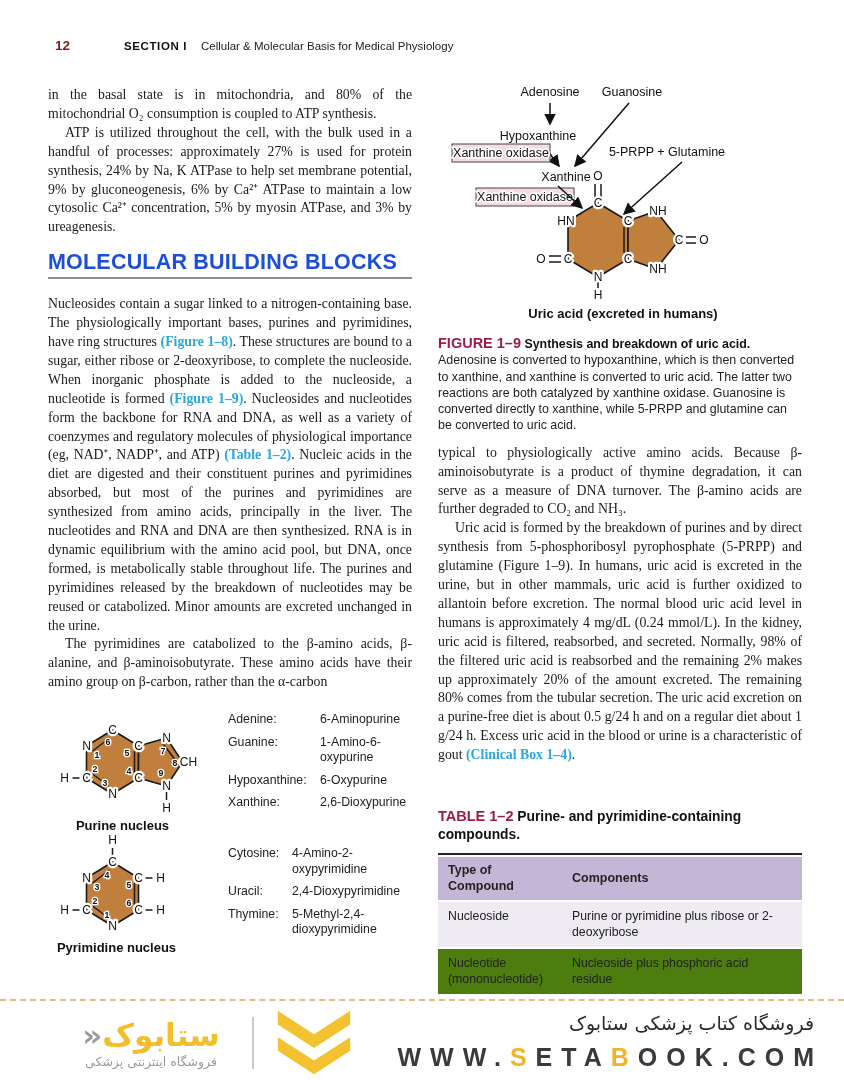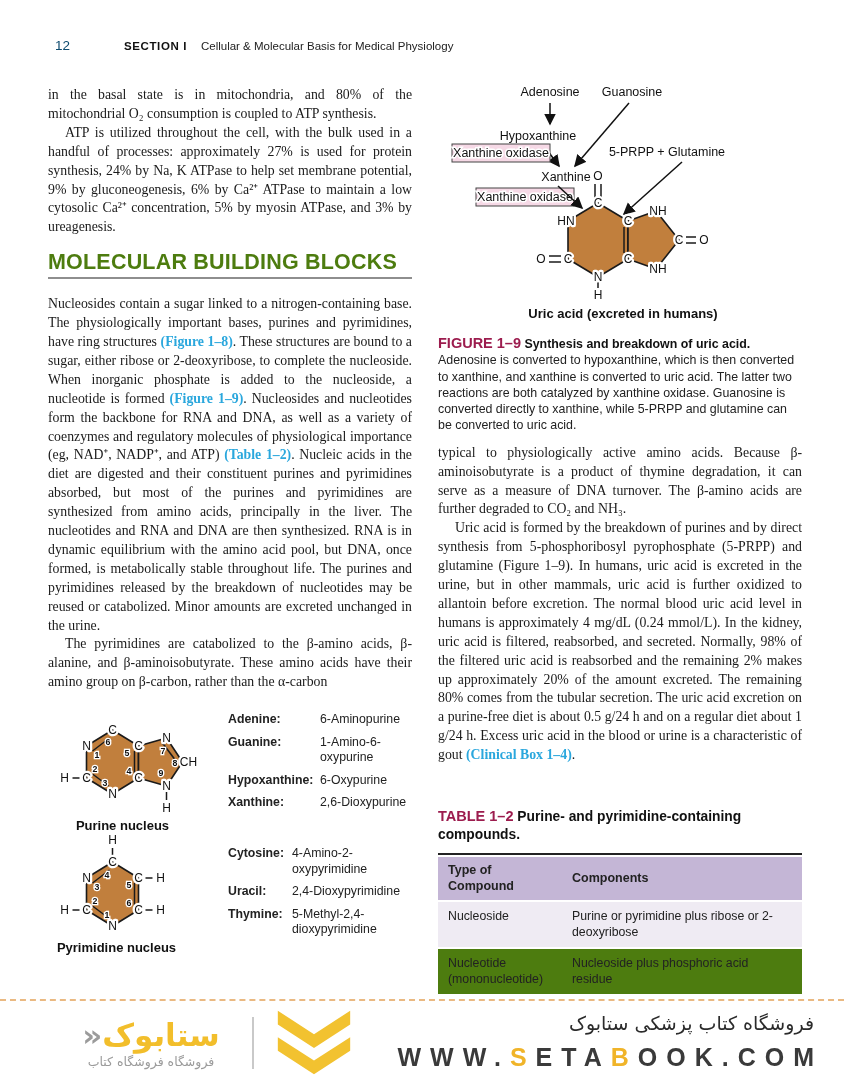--- a/index.html
+++ b/index.html
@@ -3,47 +3,47 @@
 <meta charset="utf-8">
 <style>
   * { margin:0; padding:0; box-sizing:border-box; }
   html,body { background:#ffffff; }
   .page { position:relative; width:844px; height:1080px; background:#fff; overflow:hidden;
           font-family:"Liberation Serif", serif; color:#1a1a1a; }
 
   
   .pghead { position:absolute; top:38px; left:55px; right:40px; display:flex; align-items:baseline;
             font-family:"Liberation Sans", sans-serif; }
-  .pgnum { font-size:13.5px; color:#0c4a6e; }
+  .pgnum { font-size:13.5px; color:#7f1d1d;font-weight:bold; }
   .sec-label { font-weight:bold; font-size:11.5px; letter-spacing:.6px; margin-left:54px; color:#111; }
   .sec-title { font-size:11.5px; margin-left:14px; color:#222; }
 
   
   .col { position:absolute; width:364px; text-align:justify; font-size:13.8px; line-height:18.9px; }
   .col-left  { left:48px;  top:86px; height:909px; overflow:hidden; }
   .col-right { left:438px; top:80px; height:915px; overflow:hidden; }
   p.body { margin:0; }
   p.indent { text-indent:17px; }
   .seg-b { font-weight:normal; }
   .seg-ref { color:#2AA7DD; font-weight:bold; }
 
   .h-orange { font-family:"Liberation Sans", sans-serif; font-weight:bold; font-size:21.5px;
-              color:#4d7c0f; letter-spacing:.2px; margin-top:16px; text-align:left; }
+              color:#1d4ed8; letter-spacing:.2px; margin-top:16px; text-align:left; }
   .rule { border:none; border-top:2px solid #8E8E8E; margin:5px 0 16px 0; }
   .h-purple { font-family:"Liberation Sans", sans-serif; font-weight:bold; font-size:19.5px;
               line-height:22.5px; color:#6D5CA8; margin-bottom:12px; text-align:left; }
 
   
   .fig8 { margin-top:8px; text-align:left; }
   .figrow { display:flex; align-items:flex-start; }
   .figrow svg { flex:none; }
   .legend { padding-top:12px; font-family:"Liberation Sans", sans-serif; font-size:12.3px;
             line-height:15.5px; color:#222; text-align:left; }
   .lrow { display:flex; margin-bottom:7px; }
-  .lname { flex:none;font-weight:bold; }
+  .lname { flex:none; }
   .legend-purine .lname { width:92px; }
   .legend-pyrimidine .lname { width:64px; }
   .lval { flex:1; }
 
   .figcap { font-family:"Liberation Sans", sans-serif; font-size:12.4px; line-height:16.3px;
             color:#222; text-align:left; margin-top:8px; }
   .seg-figlabel { color:#9C1C4E; font-weight:bold; font-size:14.5px; }
   .seg-capbold { font-weight:bold; color:#111; }
 
   
@@ -285,21 +285,21 @@
 
       </tbody>
     </table>
   </div>
 
   <div class="cutline"></div>
 
   <div class="footer-logo">
     <div class="wordmark-box">
       <div class="wordmark"><span>ستابوک</span><span class="gray">«</span></div>
-      <div class="tagline">فروشگاه فروشگاه کتاب</div>
+      <div class="tagline">فروشگاه اینترنتی پزشکی</div>
     </div>
     <div class="logo-divider"></div>
     <svg width="88" height="66" viewBox="0 0 90 66">
       <polygon points="8,0 45,24 82,0 82,14 45,38 8,14" fill="#F2C230"></polygon>
       <polygon points="8,27 45,51 82,27 82,41 45,65 8,41" fill="#F2C230"></polygon>
     </svg>
   </div>
 
   <div class="footer-right">
     <div class="store-line">فروشگاه کتاب پزشکی ستابوک</div>

